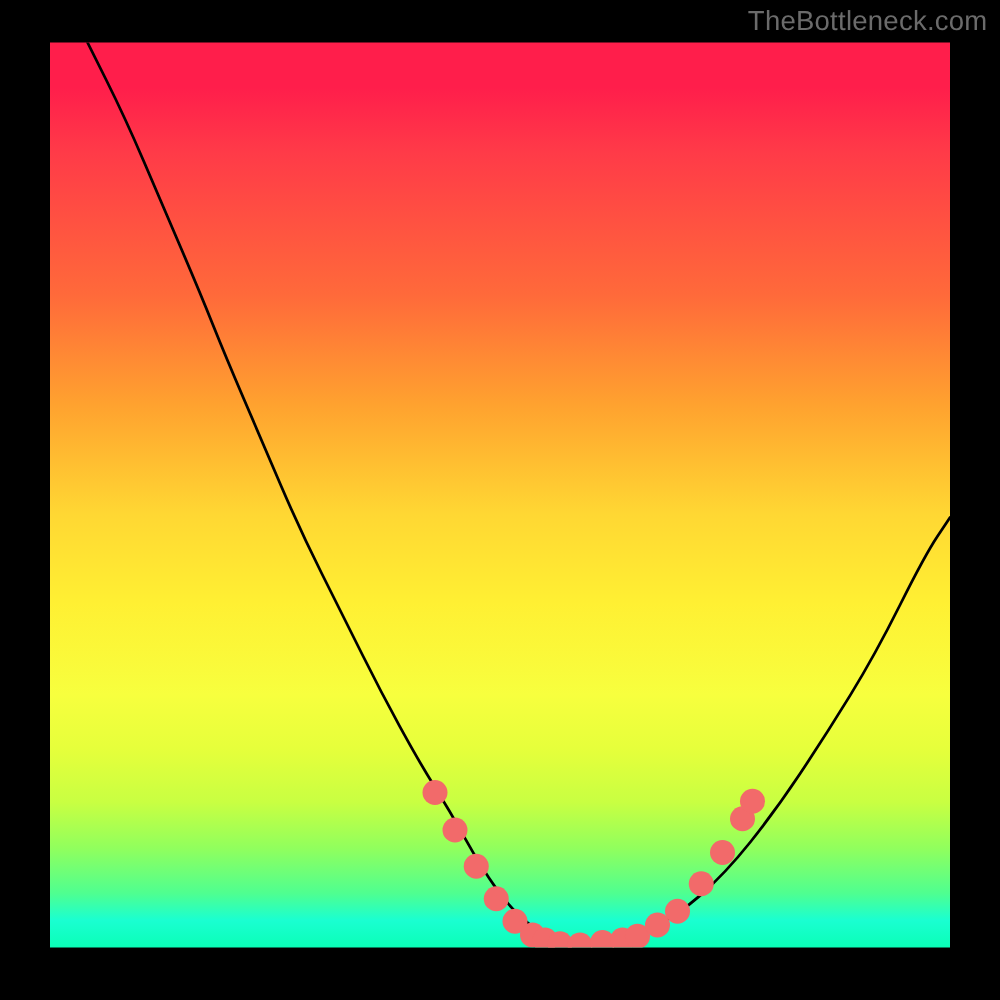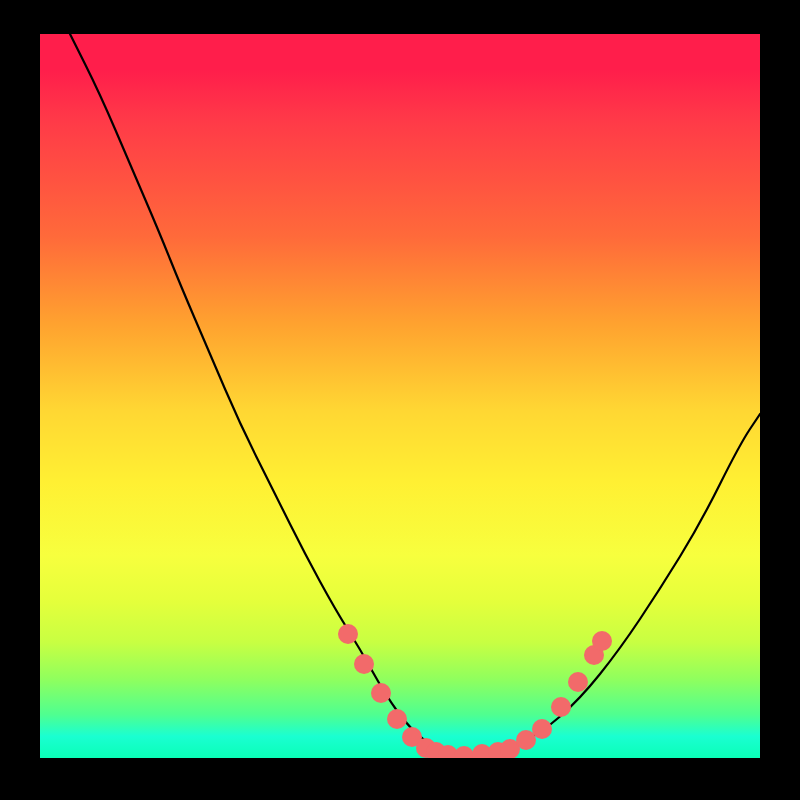--- a/index.html
+++ b/index.html
@@ -70,20 +70,21 @@
   }
   .dot {
     stroke: none;
   }
 </style>
 </head>
 <body>
 
 <div class="stage">
 
+  <div class="watermark">TheBottleneck.com</div>
 
   <div class="plot-area">
     <div class="gradient"></div>
 
     <svg class="overlay" viewBox="0 0 720 724" preserveAspectRatio="none">
       <path id="curve-path" class="curve" d="M 30 0 Q 30 0 45 30 Q 60 60 75 95 Q 90 130 105 165 Q 120 200 130 225 Q 140 250 155 285 Q 170 320 185 355 Q 200 390 217.5 425 Q 235 460 250 490 Q 265 520 280 547.5 Q 295 575 307.5 595 Q 320 615 332.5 637.5 Q 345 660 357.5 677.5 Q 370 695 385 706.5 Q 400 718 415 720 Q 430 722 445 720 Q 460 718 480 709 Q 500 700 520 682.5 Q 540 665 560 640 Q 580 615 600 585 Q 620 555 640 522.5 Q 660 490 680 450 Q 700 410 710 395 T 720 380" stroke="#000000"></path>
       <g id="marker-group">
           <circle cx="308" cy="600" r="10" class="dot" fill="#f26a6a"></circle>
           <circle cx="324" cy="630" r="10" class="dot" fill="#f26a6a"></circle>
           <circle cx="341" cy="659" r="10" class="dot" fill="#f26a6a"></circle>

